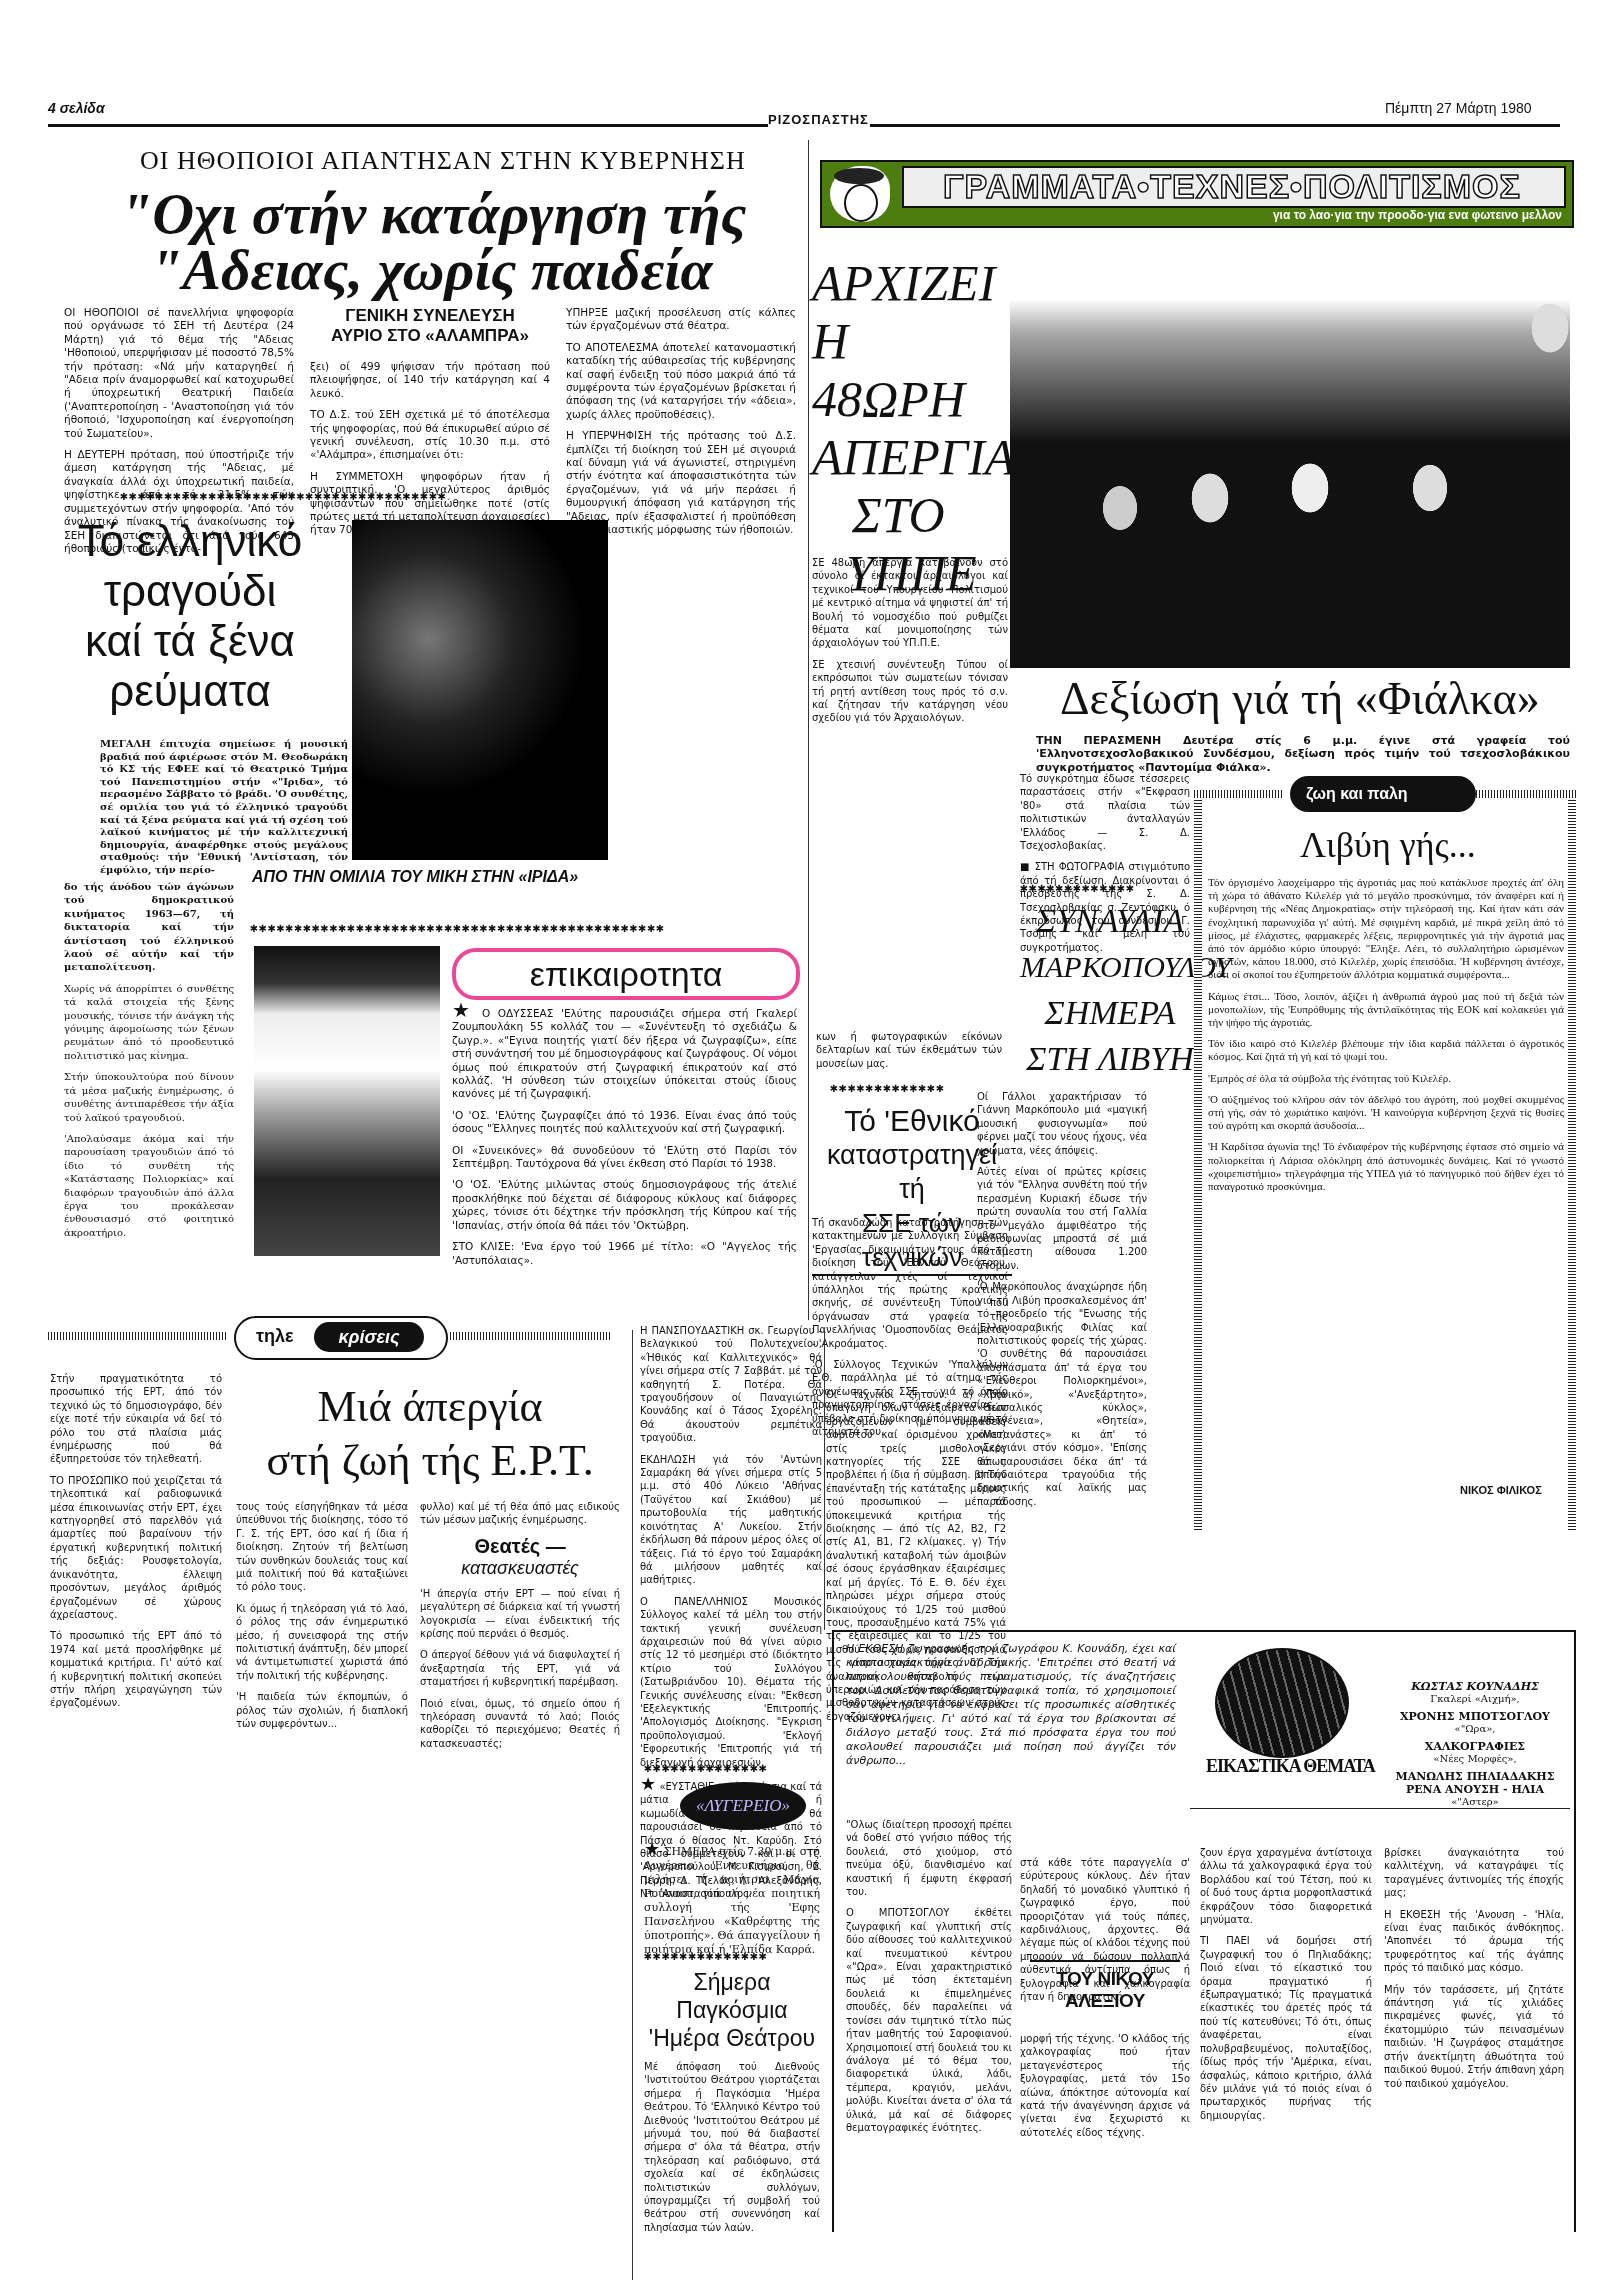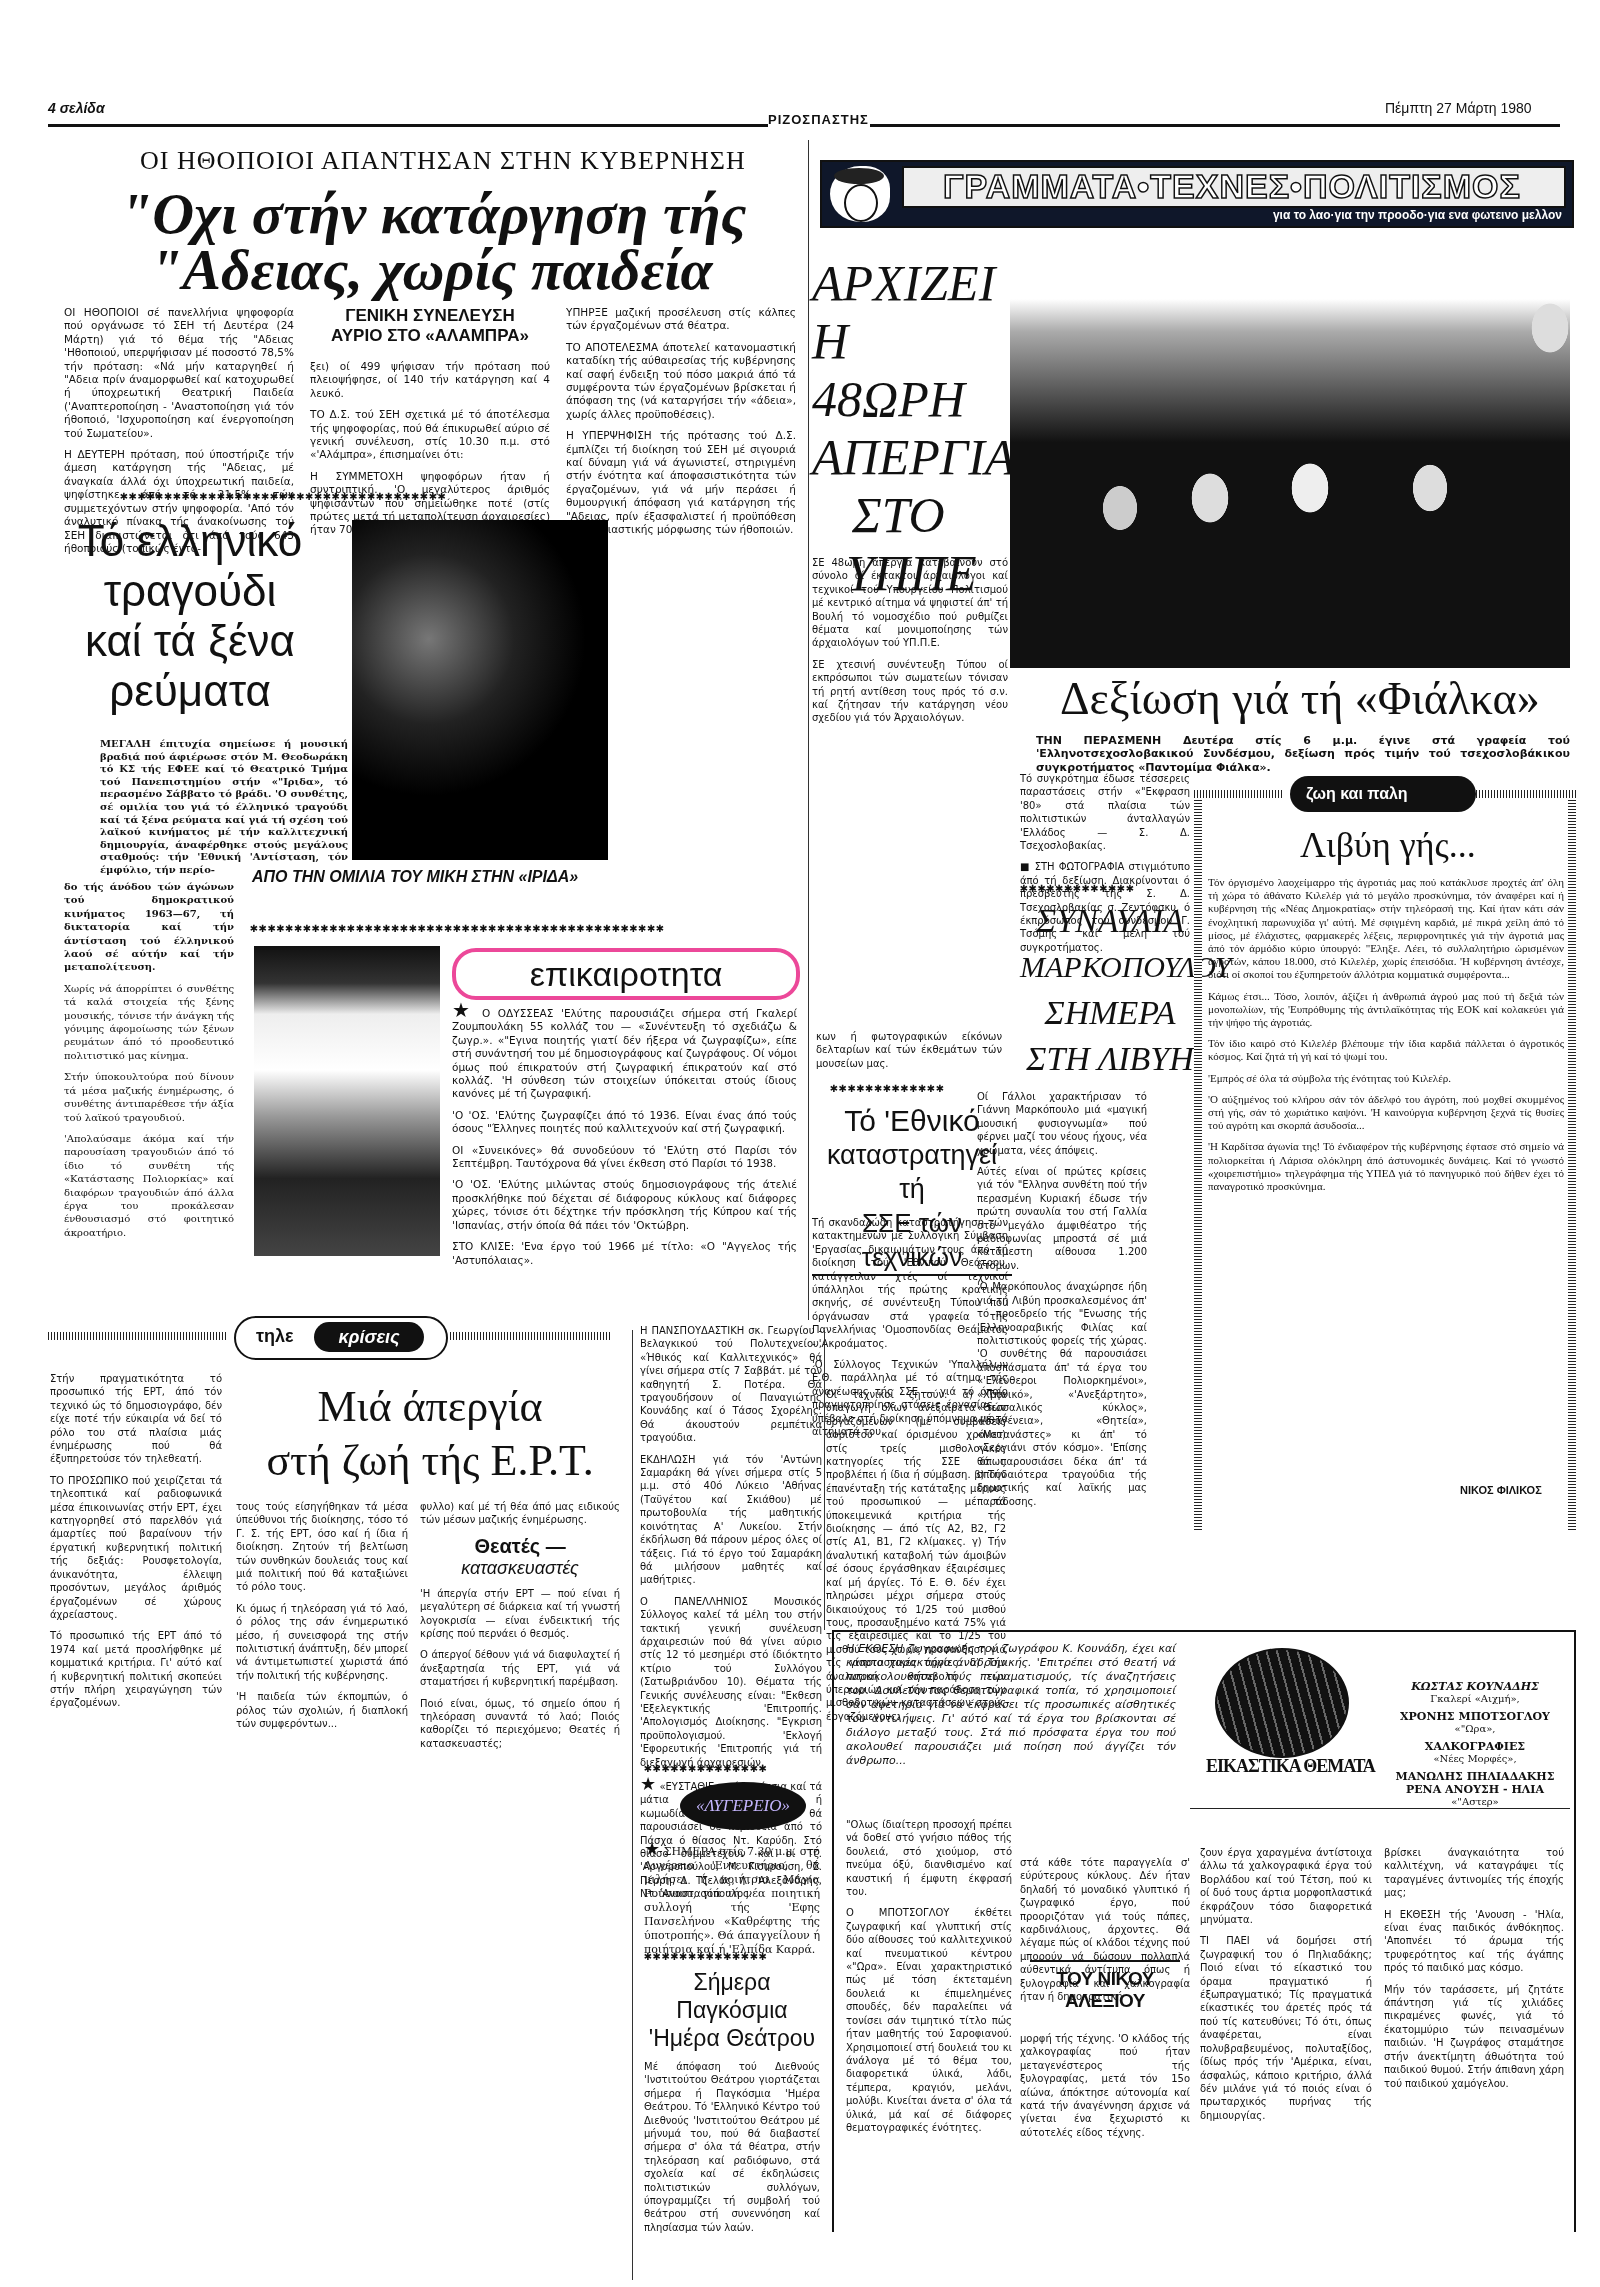--- a/index.html
+++ b/index.html
@@ -48,21 +48,21 @@
     <p>Η ΣΥΜΜΕΤΟΧΗ ψηφοφόρων ήταν ή συντριπτική. 'Ο μεγαλύτερος άριθμός ψηφισάντων πού σημειώθηκε ποτέ (στίς πρώτες μετά τή μεταπολίτευση άρχαιρεσίες) ήταν 700.</p>
   </div>
 </div>
 <div class="abs body-text" style="left:566px;top:306px;width:230px;">
   <p>ΥΠΗΡΞΕ μαζική προσέλευση στίς κάλπες τών έργαζομένων στά θέατρα.</p>
   <p>ΤΟ ΑΠΟΤΕΛΕΣΜΑ άποτελεί κατανομαστική καταδίκη τής αύθαιρεσίας τής κυβέρνησης καί σαφή ένδειξη τού πόσο μακριά άπό τά συμφέροντα τών έργαζομένων βρίσκεται ή άπόφαση της (νά καταργήσει τήν «άδεια», χωρίς άλλες προϋποθέσεις).</p>
   <p>Η ΥΠΕΡΨΗΦΙΣΗ τής πρότασης τού Δ.Σ. έμπλίζει τή διοίκηση τού ΣΕΗ μέ σιγουριά καί δύναμη γιά νά άγωνιστεί, στηριγμένη στήν ένότητα καί άποφασιστικότητα τών έργαζομένων, γιά νά μήν περάσει ή θυμουργική άπόφαση γιά κατάργηση τής "Αδειας, πρίν έξασφαλιστεί ή προϋπόθεση τής ούσιαστικής μόρφωσης τών ήθοποιών.</p>
 </div>
 <div class="abs stars" style="left:120px;top:488px;width:430px;">✱✱✱✱✱✱✱✱✱✱✱✱✱✱✱✱✱✱✱✱✱✱✱✱✱✱✱✱✱✱✱✱✱✱✱✱✱</div>
 
-<div class="abs" style="left:820px;top:160px;width:750px;height:64px;background:#0f172a;border:2px solid #111;">
+<div class="abs" style="left:820px;top:160px;width:750px;height:64px;background:#4d7c0f;border:2px solid #111;">
   <div style="position:absolute;left:8px;top:4px;width:60px;height:56px;background:#fff;border-radius:50% 40% 45% 50%;">
     <div style="position:absolute;left:14px;top:18px;width:30px;height:34px;border-radius:50%;border:2px solid #111;"></div>
     <div style="position:absolute;left:4px;top:2px;width:50px;height:16px;border-radius:50%;background:#222;"></div>
   </div>
   <div style="position:absolute;left:80px;top:4px;width:660px;height:38px;background:#eee;border:2px solid #111;"></div>
   <div class="libsans" style="position:absolute;left:84px;top:4px;width:652px;height:40px;text-align:center;font-size:34px;font-weight:bold;letter-spacing:1px;color:#fff;-webkit-text-stroke:1.5px #111;line-height:40px;">ΓΡΑΜΜΑΤΑ•ΤΕΧΝΕΣ•ΠΟΛΙΤΙΣΜΟΣ</div>
   <div class="libsans" style="position:absolute;right:10px;top:46px;font-size:12px;font-weight:bold;color:#fff;">για το λαο·για την προοδο·για ενα φωτεινο μελλον</div>
 </div>
 
 <div class="abs lib" style="left:812px;top:254px;width:200px;font-size:50px;font-style:italic;line-height:58px;">

